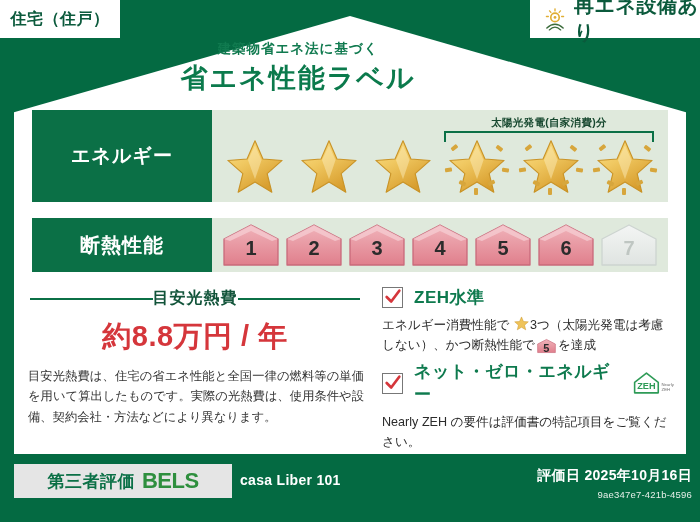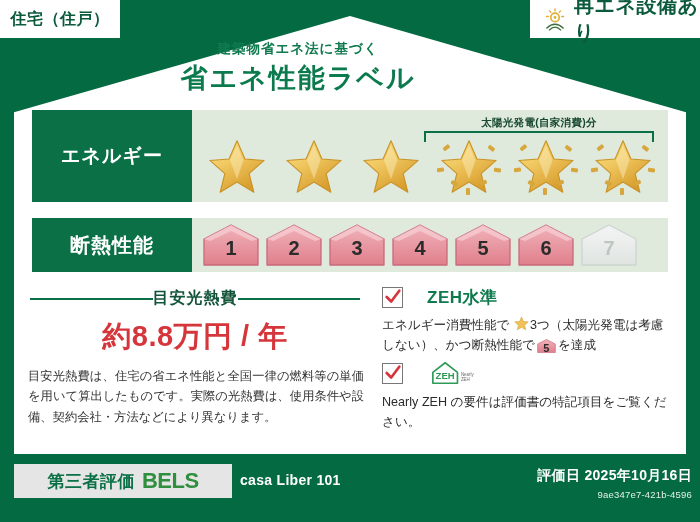--- a/index.html
+++ b/index.html
@@ -34,21 +34,21 @@
     position:absolute;left:0;top:40px;width:596px;text-align:center;
   }
   .title-sub{font-size:13.5px;font-weight:bold;color:#107a4f;letter-spacing:1px;}
   .title-main{font-size:27px;font-weight:bold;color:#0b7a4c;letter-spacing:2px;margin-top:2px;}
 
   
   .row{position:absolute;left:32px;width:636px;display:flex;}
   .row-energy{top:110px;height:92px;}
   .row-insul{top:218px;height:54px;border-radius:23px;}
   .row-key{
-    width:160px;background:#0b7046;color:#fff;
+    width:180px;background:#0b7046;color:#fff;
     display:flex;align-items:center;justify-content:center;
     font-weight:bold;letter-spacing:1px;line-height:1.25;
   }
   .row-energy .row-key{font-size:19px;}
   .row-insul  .row-key{font-size:20px;}
   .row-val{flex:1;background:#dfe9dc;position:relative;}
 
   
   .stars{position:absolute;left:6px;right:6px;bottom:4px;display:flex;justify-content:space-around;align-items:flex-end;height:62px;}
   .star-cell{position:relative;width:68px;height:62px;display:flex;align-items:center;justify-content:center;}
@@ -78,21 +78,21 @@
   .cost-val{margin-top:8px;font-size:29px;font-weight:bold;color:#d5363b;letter-spacing:.5px;}
   .cost-note{
     position:absolute;left:28px;top:366px;width:336px;
     font-size:12.3px;line-height:1.65;color:#333;text-align:justify;
   }
 
   
   .zeh-sec{position:absolute;left:382px;width:292px;}
   .zeh-1{top:286px;}
   .zeh-2{top:360px;}
-  .zeh-head{display:flex;align-items:center;gap:24px;}
+  .zeh-head{display:flex;align-items:center;gap:11px;}
   .chk{width:19px;height:19px;border:1.5px solid #777;background:#fff;flex:0 0 19px;position:relative;}
   .chk svg{position:absolute;left:1px;top:0px;width:18px;height:18px;}
   .zeh-title{font-size:17px;font-weight:bold;color:#0e7a4e;letter-spacing:.5px;}
   .zeh-body{margin-top:6px;font-size:12.6px;line-height:1.62;color:#2b2b2b;}
   .inl-star{width:15px;height:15px;vertical-align:-2px;margin:0 1px;}
   .inl-grade{display:inline-block;width:19px;height:16px;vertical-align:-3px;position:relative;margin:0 2px;}
   .inl-grade svg{position:absolute;inset:0;width:100%;height:100%;}
   .inl-grade b{position:relative;font-size:11px;line-height:16px;display:block;text-align:center;font-weight:bold;color:#2b2b2b;padding-top:2px;}
   .zeh-logo{width:44px;height:26px;vertical-align:-7px;margin-left:3px;}
 
@@ -334,20 +334,21 @@
     </div>
   </div>
 
   <div class="zeh-sec zeh-2">
     <div class="zeh-head">
       <span class="chk">
         <svg viewBox="0 0 20 20">
           <path d="M3 10 L8 15 L17 3" fill="none" stroke="#d5363b" stroke-width="3" stroke-linecap="round" stroke-linejoin="round"></path>
         </svg>
       </span>
+      <span class="zeh-title">ネット・ゼロ・エネルギー</span>
       <svg class="zeh-logo" viewBox="0 0 64 38">
         <path d="M4 18 L22 4 L40 18 L40 34 L4 34 Z" fill="none" stroke="#2e9b57" stroke-width="2.4" stroke-linejoin="round"></path>
         <text x="22" y="28" font-family="Liberation Sans, sans-serif" font-size="14" font-weight="bold" fill="#2e9b57" text-anchor="middle">ZEH</text>
         <text x="45" y="24" font-family="Liberation Sans, sans-serif" font-size="6.5" fill="#6b6b6b">Nearly</text>
         <text x="45" y="31" font-family="Liberation Sans, sans-serif" font-size="6.5" fill="#6b6b6b">ZEH</text>
       </svg>
     </div>
     <div class="zeh-body">Nearly ZEH の要件は評価書の特記項目をご覧ください。</div>
   </div>
 

